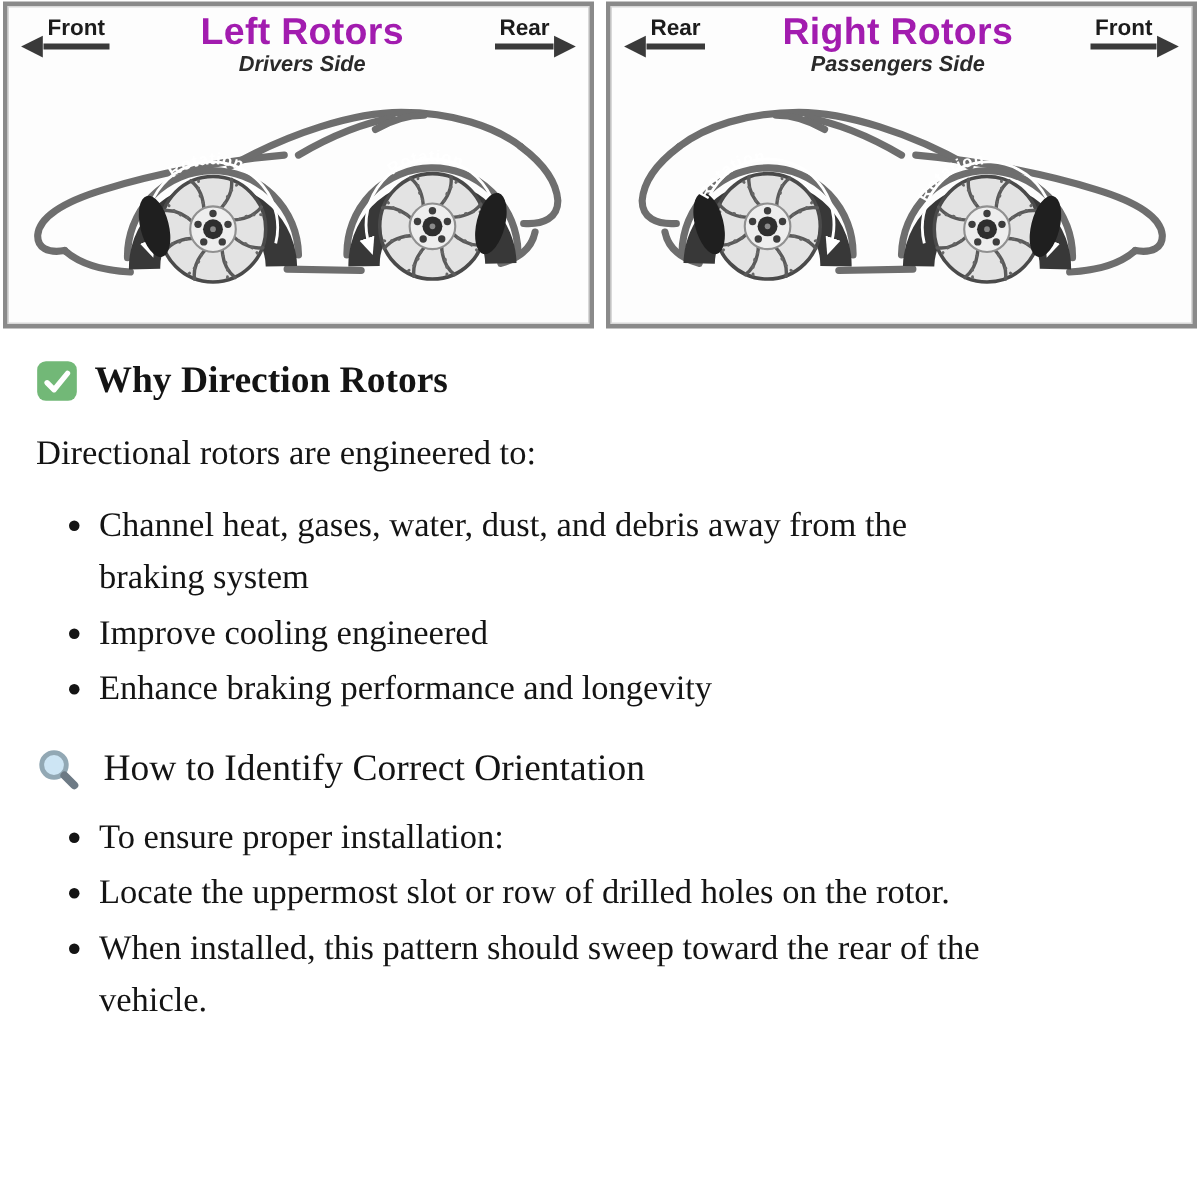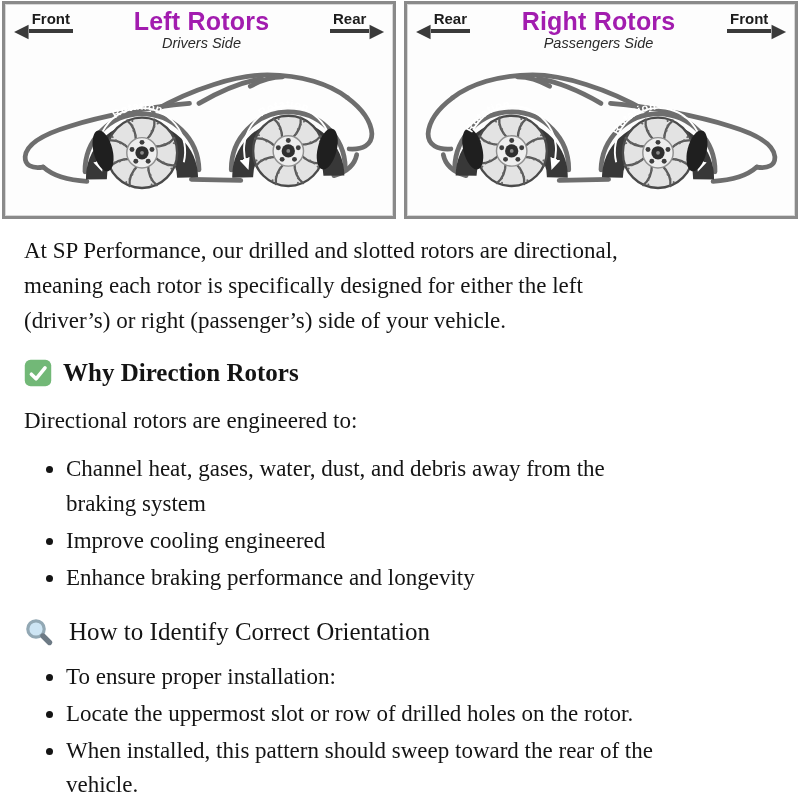--- a/index.html
+++ b/index.html
@@ -12,21 +12,21 @@
   .diagram{display:flex;gap:8px;padding:1px 2px;}
   .panel{
     flex:1 1 0;border:3px solid #8a8a8a;background:#fdfdfd;
     height:212px;box-shadow:inset 0 0 0 1px #d8d8d8;
     font-family:"Liberation Sans",sans-serif;
     display:flex;flex-direction:column;
   }
   .panel-header{display:flex;justify-content:space-between;align-items:flex-start;padding:7px 9px 0 9px;}
   .titles{text-align:center;margin-top:-2px;}
   .panel-title{font-size:25px;font-weight:bold;color:#a21caf;line-height:1.0;letter-spacing:.2px;}
-  .panel-subtitle{font-size:14.5px;font-weight:normal;font-style:italic;color:#2a2a2a;line-height:1.25;}
+  .panel-subtitle{font-size:14.5px;font-weight:bold;font-style:italic;color:#2a2a2a;line-height:1.25;}
   .dir{display:flex;align-items:flex-end;}
   .dir-word{
     font-size:15px;font-weight:bold;color:#1c1c1c;
     border-bottom:4px solid #3a3a3a;padding:0 3px 1px 3px;line-height:1.1;
   }
   .tri{font-size:19px;line-height:12px;color:#3a3a3a;transform:translateY(4px);}
   .car-svg{width:100%;height:152px;display:block;margin-top:2px;}
 
   
   .bodyline{fill:none;stroke:#6e6e6e;stroke-width:5;stroke-linecap:round;}
@@ -174,23 +174,20 @@
       </text>
       <text class="rot-text">
         <textPath href="#tpr2" startOffset="5%">Rotation</textPath>
       </text>
     </svg>
   </div>
 </div>
 
 <div class="content">
 
-  <p class="intro">At SP Performance, our drilled and slotted rotors are directional,
-meaning each rotor is specifically designed for either the left
-(driver’s) or right (passenger’s) side of your vehicle.</p>
 
   <div class="h2row">
     <svg class="emoji" width="28" height="28" viewBox="0 0 36 36">
       <rect x="1" y="1" width="34" height="34" rx="7.5" fill="#72b877"></rect>
       <path d="M 9.5 19.5 L 15.5 25.5 L 27 11.5" fill="none" stroke="#ffffff" stroke-width="4.6" stroke-linecap="round" stroke-linejoin="round"></path>
     </svg>
     <span class="heading">Why Direction Rotors</span>
   </div>
 
   <p class="lead">Directional rotors are engineered to:</p>

